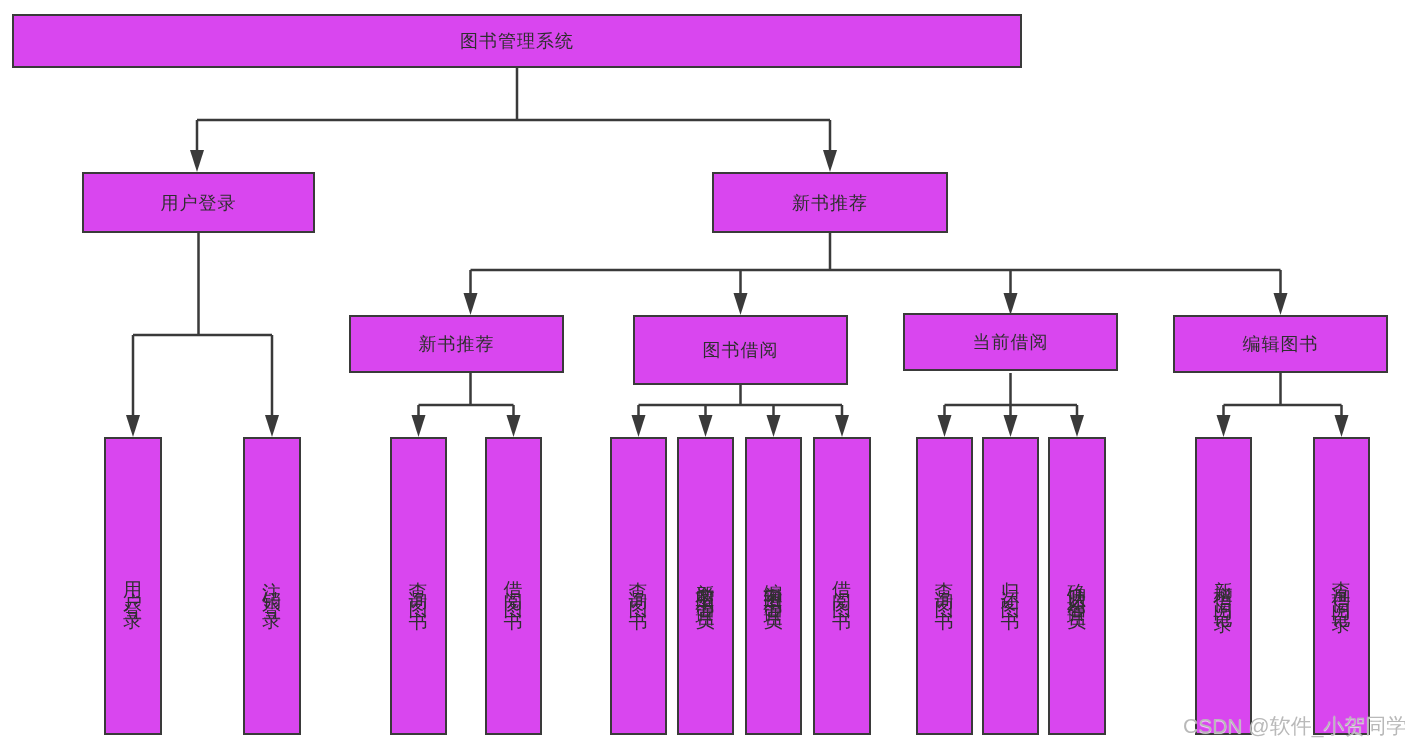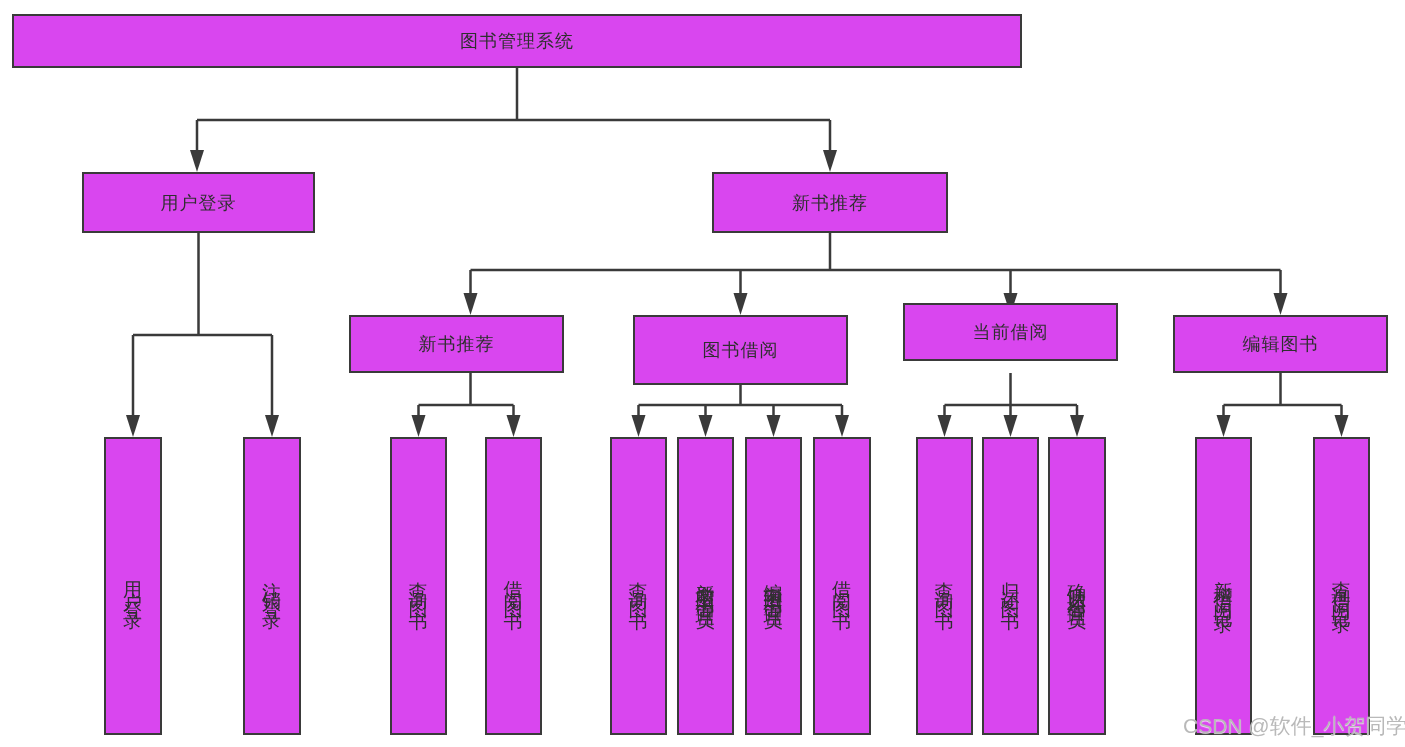--- a/index.html
+++ b/index.html
@@ -84,21 +84,21 @@
     </g>
   </svg>
 
   <div class="node h-node" style="left:12px;top:14px;width:1010px;height:54px;">图书管理系统</div>
 
   <div class="node h-node" style="left:82px;top:172px;width:233px;height:61px;">用户登录</div>
   <div class="node h-node" style="left:712px;top:172px;width:236px;height:61px;">新书推荐</div>
 
   <div class="node h-node" style="left:349px;top:315px;width:215px;height:58px;">新书推荐</div>
   <div class="node h-node" style="left:633px;top:315px;width:215px;height:70px;">图书借阅</div>
-  <div class="node h-node" style="left:903px;top:303px;width:215px;height:58px;">当前借阅</div>
+  <div class="node h-node" style="left:903px;top:313px;width:215px;height:58px;">当前借阅</div>
   <div class="node h-node" style="left:1173px;top:315px;width:215px;height:58px;">编辑图书</div>
 
   <div class="node v-node" style="left:104px;top:437px;width:58px;height:298px;">用户登录</div>
   <div class="node v-node" style="left:243px;top:437px;width:58px;height:298px;">注销登录</div>
 
   <div class="node v-node" style="left:390px;top:437px;width:57px;height:298px;">查询图书</div>
   <div class="node v-node" style="left:485px;top:437px;width:57px;height:298px;">借阅图书</div>
 
   <div class="node v-node" style="left:610px;top:437px;width:57px;height:298px;">查询图书</div>
   <div class="node v-node" style="left:677px;top:437px;width:57px;height:298px;letter-spacing:4px;">新增图书（管理员）</div>

